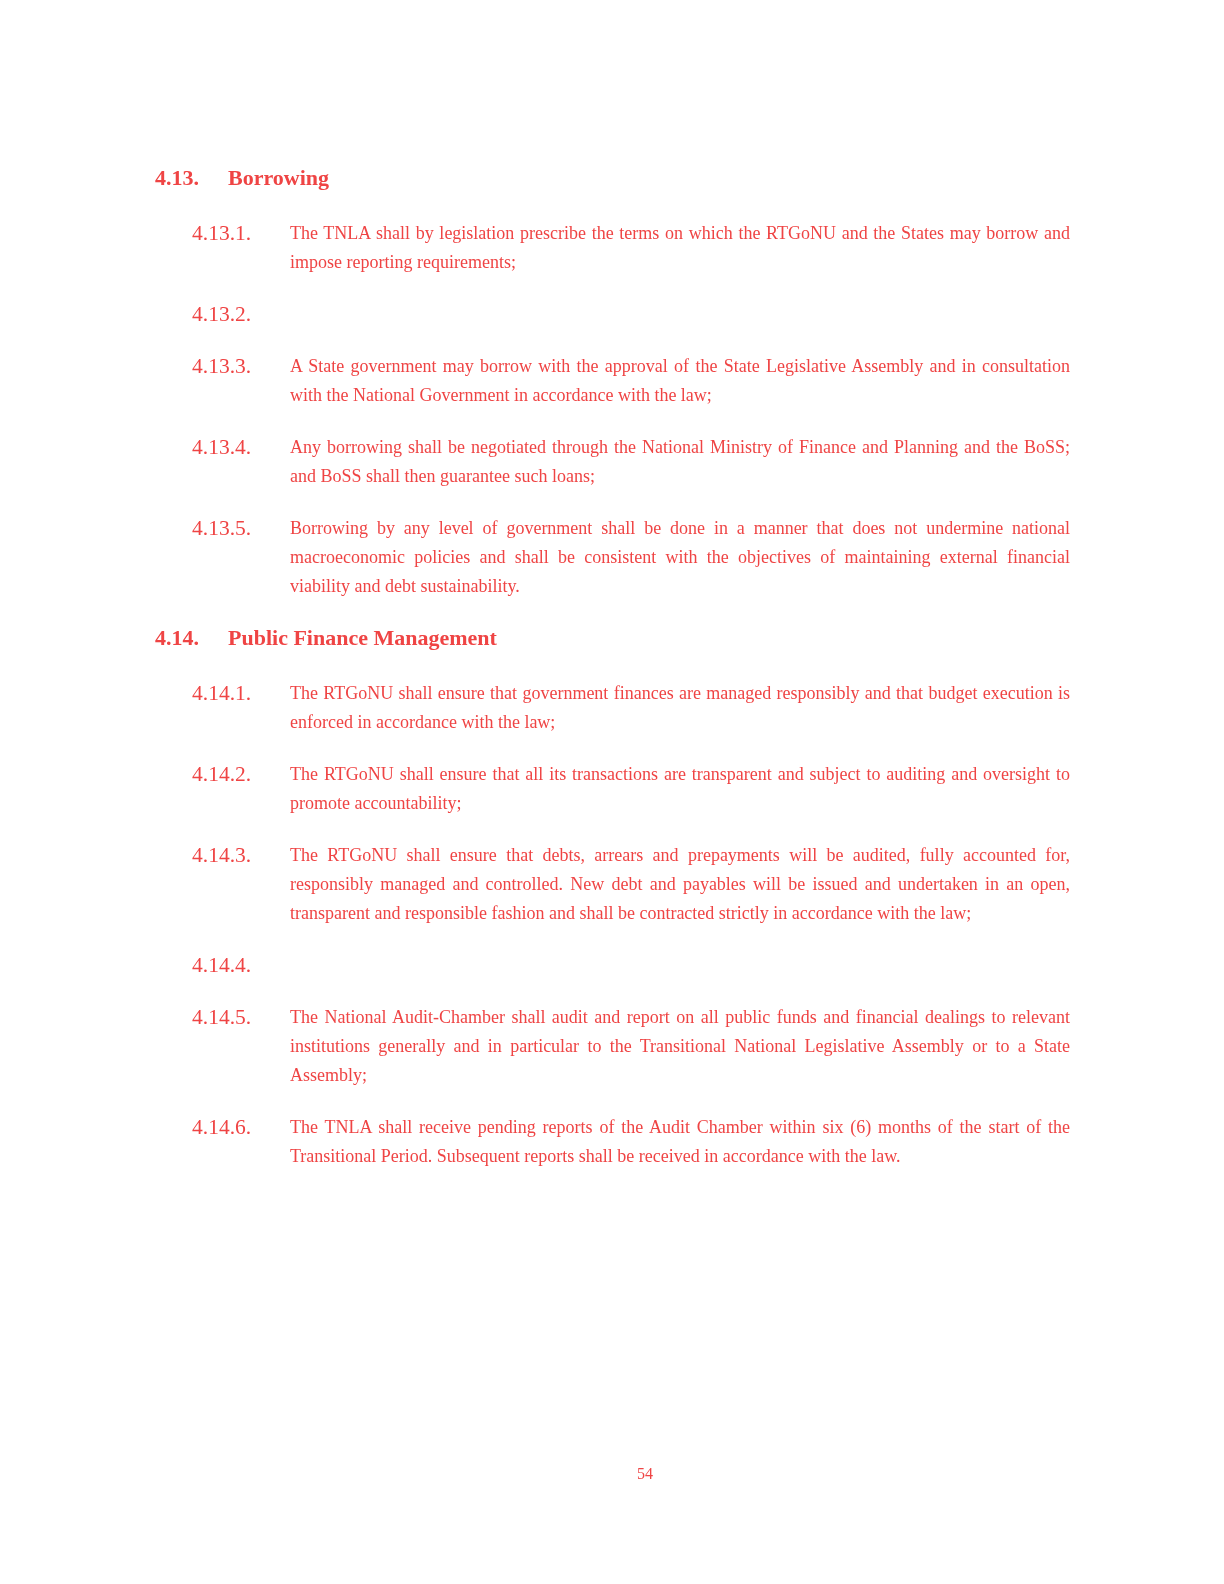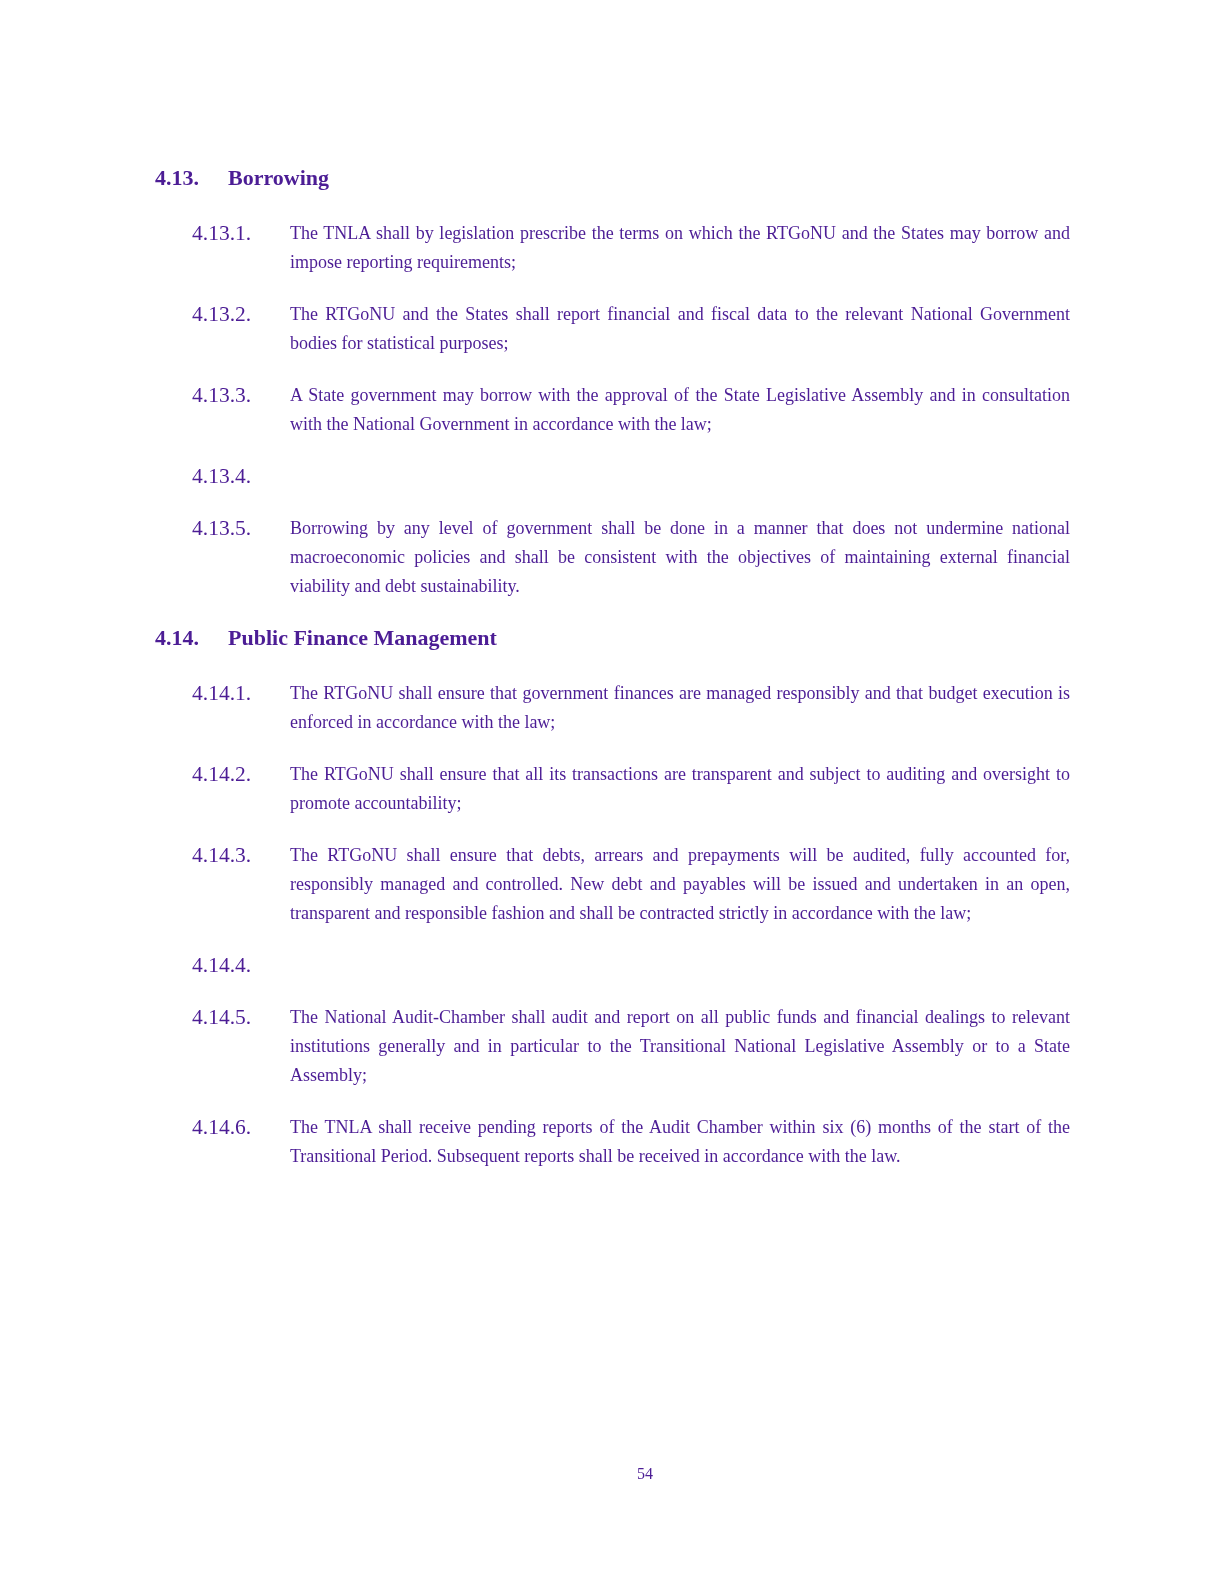--- a/index.html
+++ b/index.html
@@ -6,21 +6,21 @@
     margin: 0;
     padding: 0;
     background: #ffffff;
   }
   .page {
     position: relative;
     width: 1224px;
     height: 1584px;
     background: #ffffff;
     font-family: "Liberation Serif", "DejaVu Serif", serif;
-    color: #4c1d95;
+    color: #ef4444;
     overflow: hidden;
   }
   .content {
     position: absolute;
     left: 155px;
     top: 163px;
     width: 915px;
   }
   .doc-section + .doc-section {
     margin-top: 22px;
@@ -85,30 +85,30 @@
       <span class="sec-title">Borrowing</span>
     </h2>
     <div class="items">
   <div class="clause">
     <span class="clause-num">4.13.1.</span>
     <p class="clause-text">The TNLA shall by legislation prescribe the terms on which the RTGoNU and the States may borrow and impose reporting requirements;</p>
   </div>
 
   <div class="clause">
     <span class="clause-num">4.13.2.</span>
-    <p class="clause-text">The RTGoNU and the States shall report financial and fiscal data to the relevant National Government bodies for statistical purposes;</p>
   </div>
 
   <div class="clause">
     <span class="clause-num">4.13.3.</span>
     <p class="clause-text">A State government may borrow with the approval of the State Legislative Assembly and in consultation with the National Government in accordance with the law;</p>
   </div>
 
   <div class="clause">
     <span class="clause-num">4.13.4.</span>
+    <p class="clause-text">Any borrowing shall be negotiated through the National Ministry of Finance and Planning and the BoSS; and BoSS shall then guarantee such loans;</p>
   </div>
 
   <div class="clause">
     <span class="clause-num">4.13.5.</span>
     <p class="clause-text">Borrowing by any level of government shall be done in a manner that does not undermine national macroeconomic policies and shall be consistent with the objectives of maintaining external financial viability and debt sustainability.</p>
   </div>
 </div>
   </section>
 
   <section class="doc-section">

